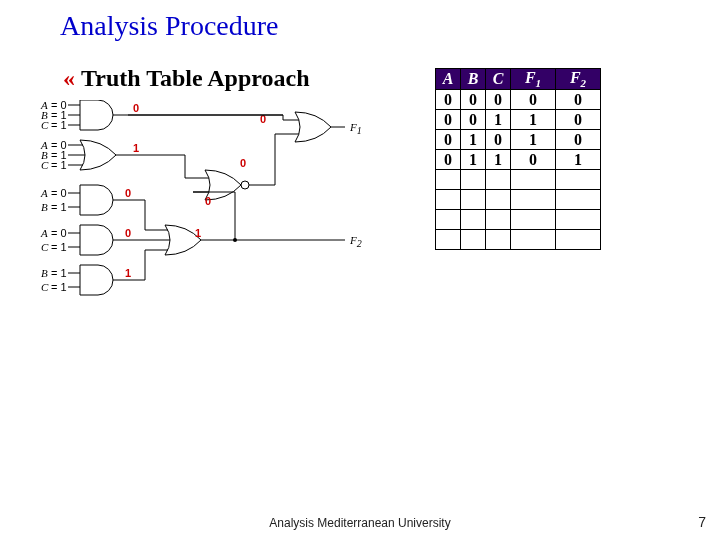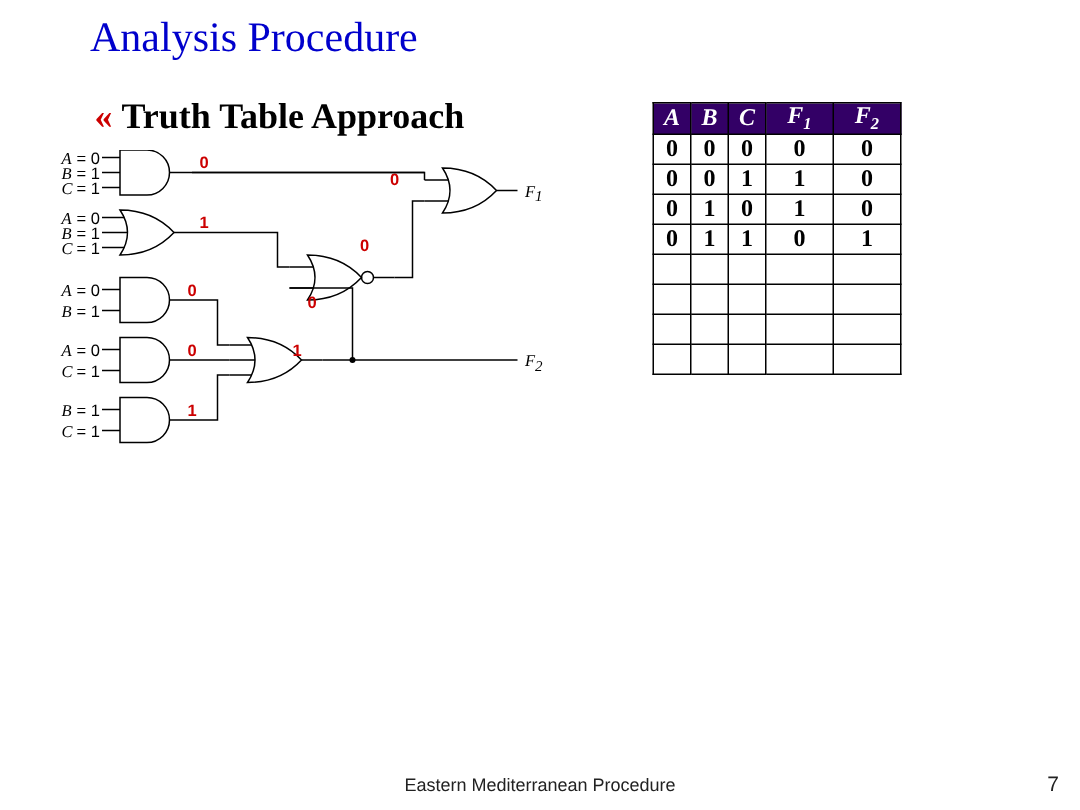--- a/index.html
+++ b/index.html
@@ -270,14 +270,14 @@
       <tr>
         <td>&nbsp;</td>
         <td>&nbsp;</td>
         <td>&nbsp;</td>
         <td>&nbsp;</td>
         <td>&nbsp;</td>
       </tr>
     </tbody>
 </table>
 
-<div class="footer">Eastern Mediterranean Procedure</div>
+<div class="footer">Analysis Mediterranean University</div>
 <div class="pagenum">7</div>
 
 </body></html>

